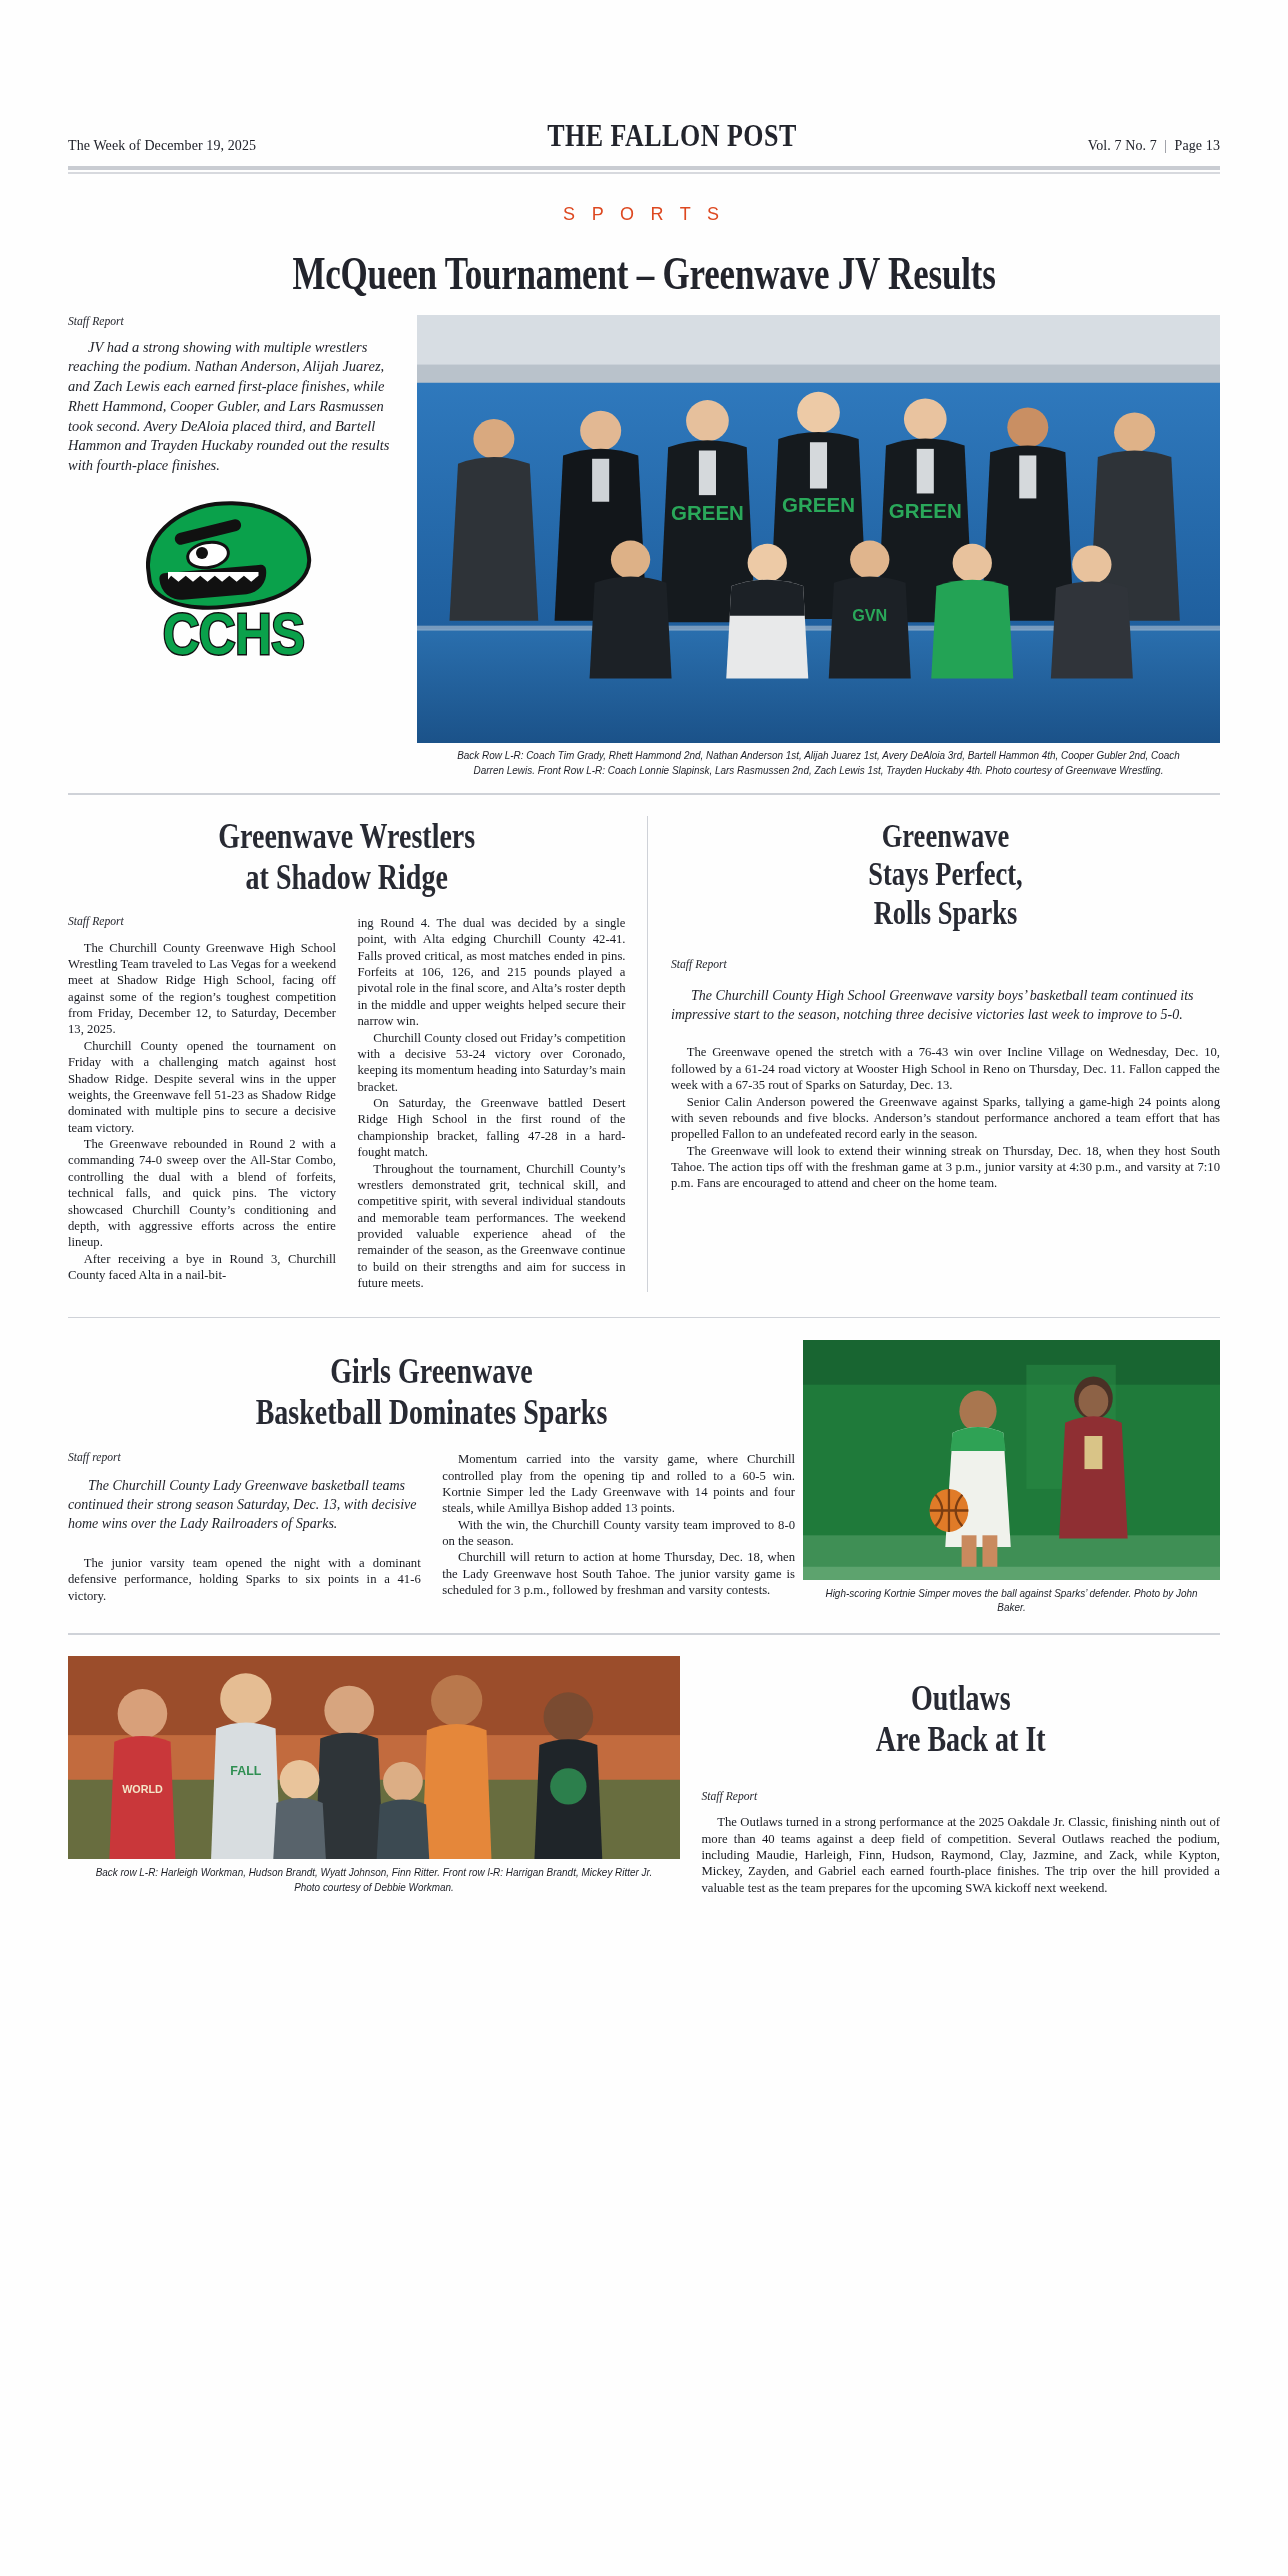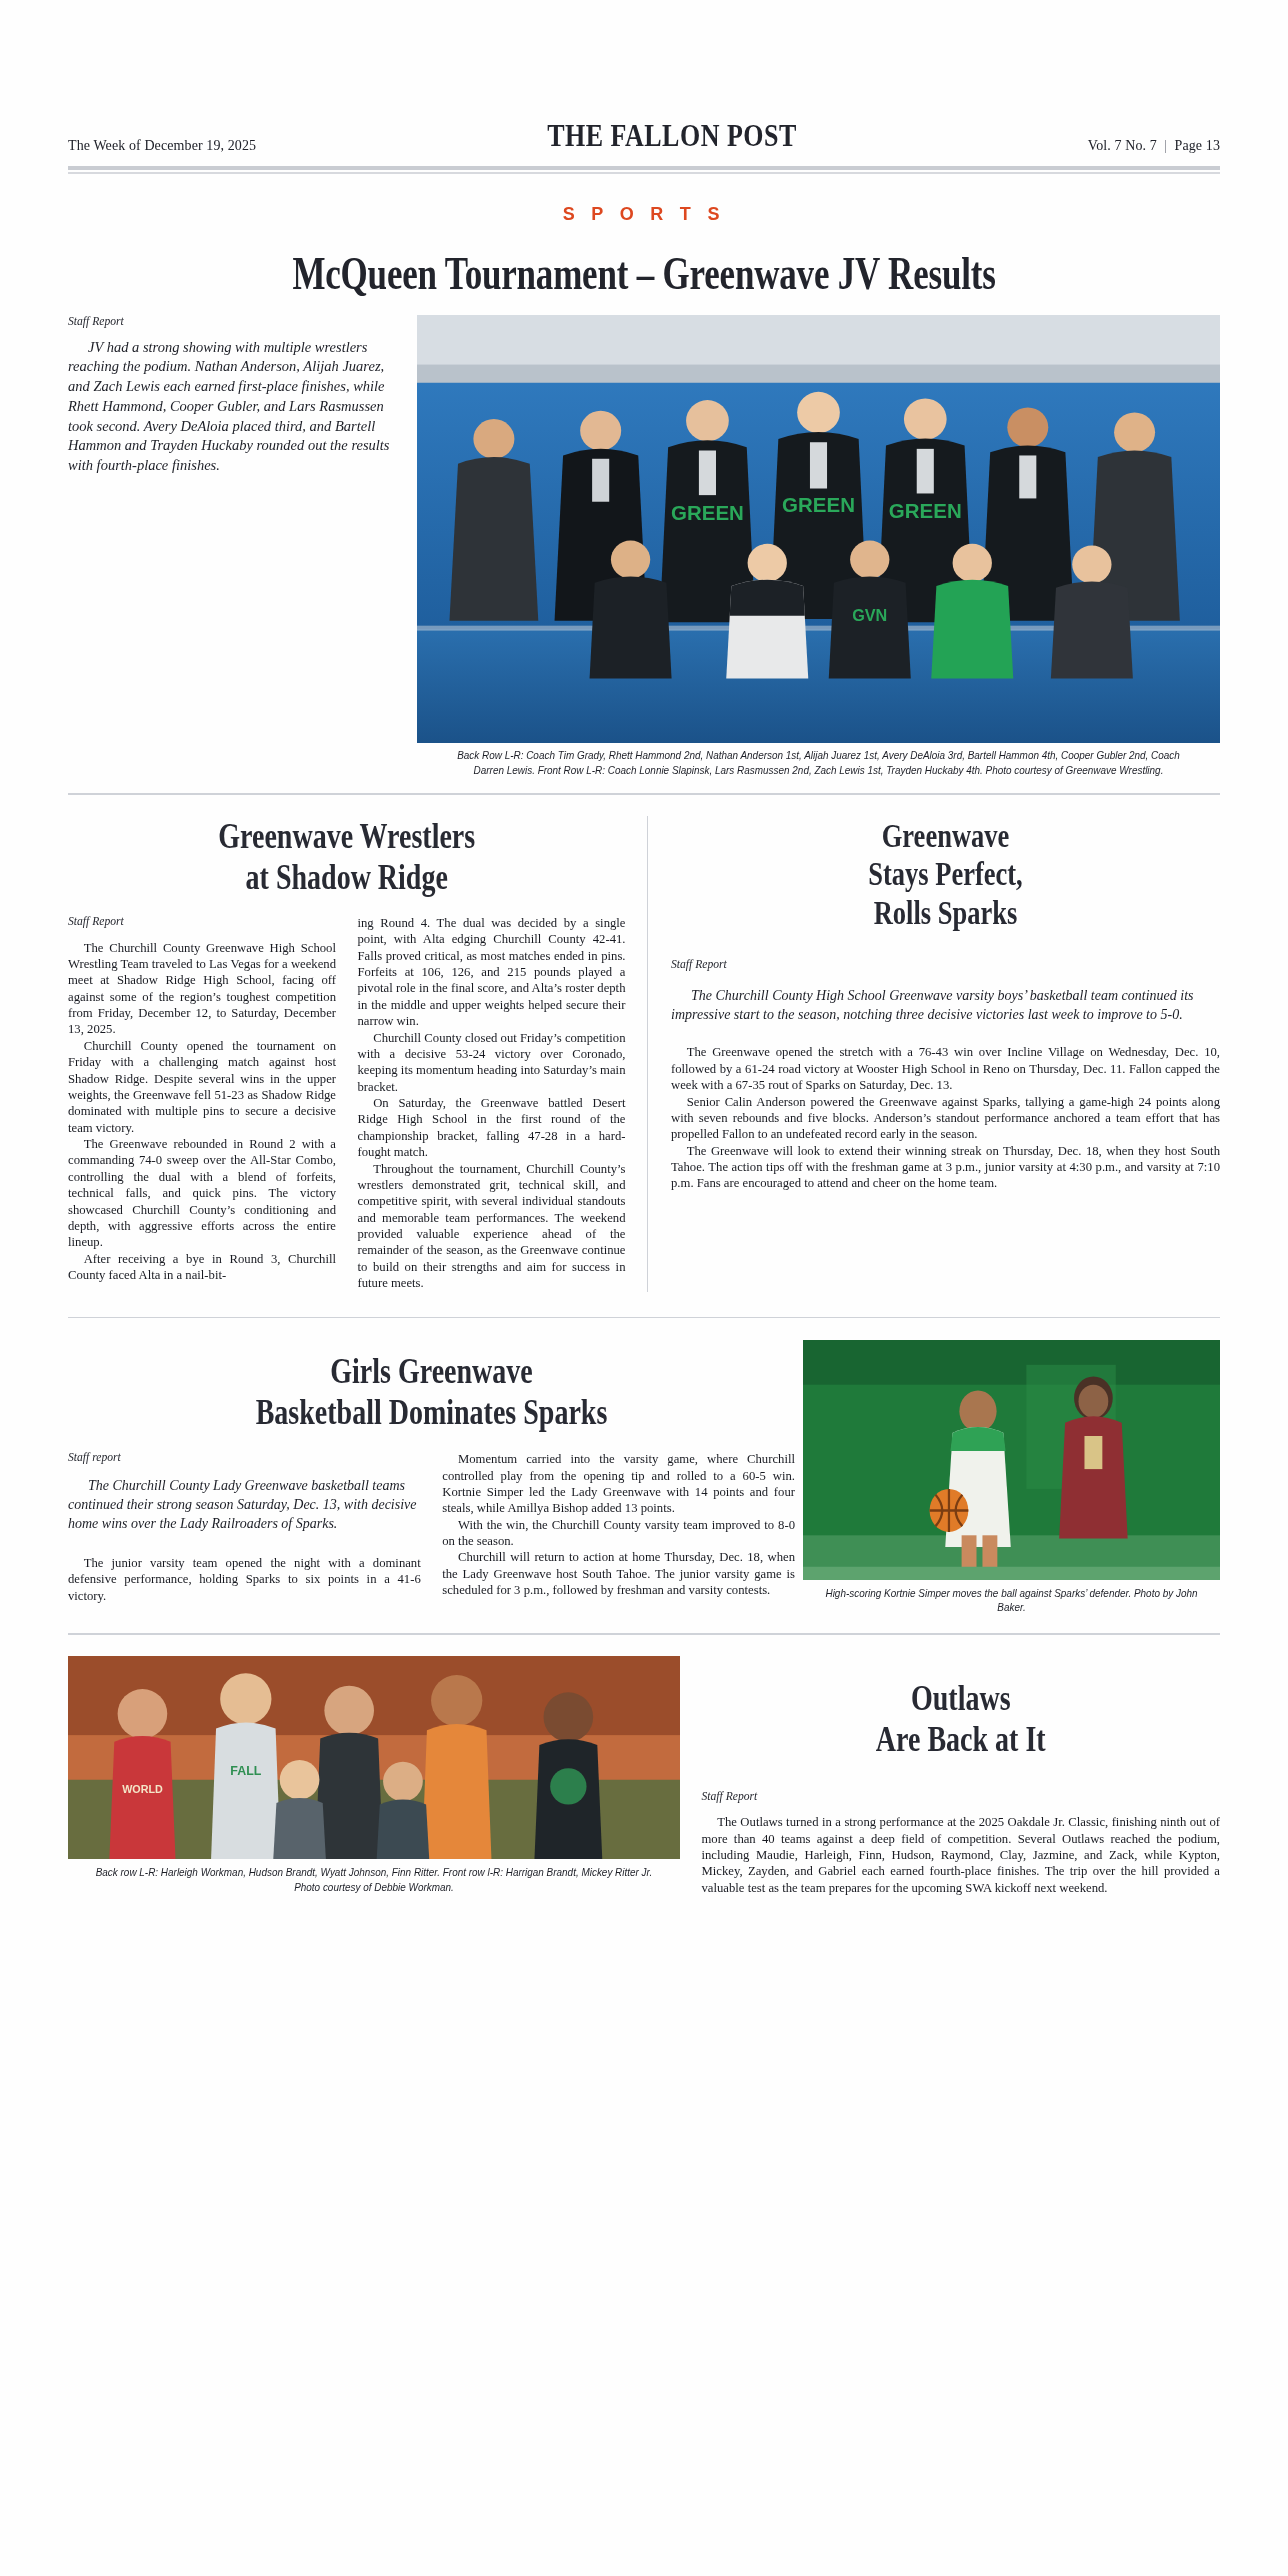--- a/index.html
+++ b/index.html
@@ -59,21 +59,21 @@
     margin-top: 2.5px;
     height: 1.7px;
     background: #d7d9de;
   }
 
   
   .kicker {
     text-align: center;
     margin-top: 30px;
     font-family: "Liberation Sans", sans-serif;
-    font-weight: bold;
+    font-weight: normal;
     font-size: 18px;
     letter-spacing: 5.8px;
     color: #dd4820;
   }
 
   
   .headline-xl {
     text-align: center;
     font-family: "Liberation Serif", serif;
     font-weight: bold;
@@ -286,20 +286,30 @@
 
   <div class="kicker">S P O R T S</div>
 
   <div class="headline-xl">McQueen Tournament – Greenwave JV Results</div>
 
   <div class="story1" style="margin-top:28px;">
     <div class="story1-left">
       <div class="byline">Staff Report</div>
       <p class="lede">JV had a strong showing with multiple wrestlers reaching the podium. Nathan Anderson, Alijah Juarez, and Zach Lewis each earned first-place finishes, while Rhett Hammond, Cooper Gubler, and Lars Rasmussen took second. Avery DeAloia placed third, and Bartell Hammon and Trayden Huckaby rounded out the results with fourth-place finishes.</p>
 
+      <div class="cchs-logo">
+        <div class="cchs-fin"></div>
+        <div class="cchs-head"></div>
+        <div class="cchs-mouth"></div>
+        <div class="cchs-teeth"></div>
+        <div class="cchs-brow"></div>
+        <div class="cchs-eye"></div>
+        <div class="cchs-pupil"></div>
+        <div class="cchs-word">CCHS</div>
+      </div>
     </div>
 
     <div class="story1-right">
       <div class="photo photo-1">
         <svg width="100%" height="100%" viewBox="0 0 940 518" preserveAspectRatio="none">
           <defs>
             <linearGradient id="gymwall" x1="0" y1="0" x2="0" y2="1">
               <stop offset="0%" stop-color="#2f79bd"></stop>
               <stop offset="100%" stop-color="#1f5f9e"></stop>
             </linearGradient>

